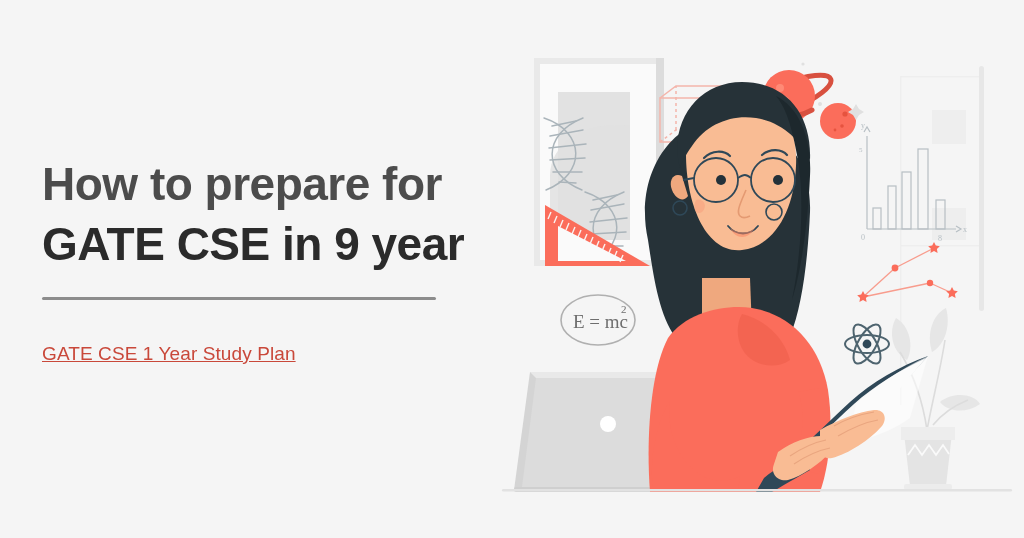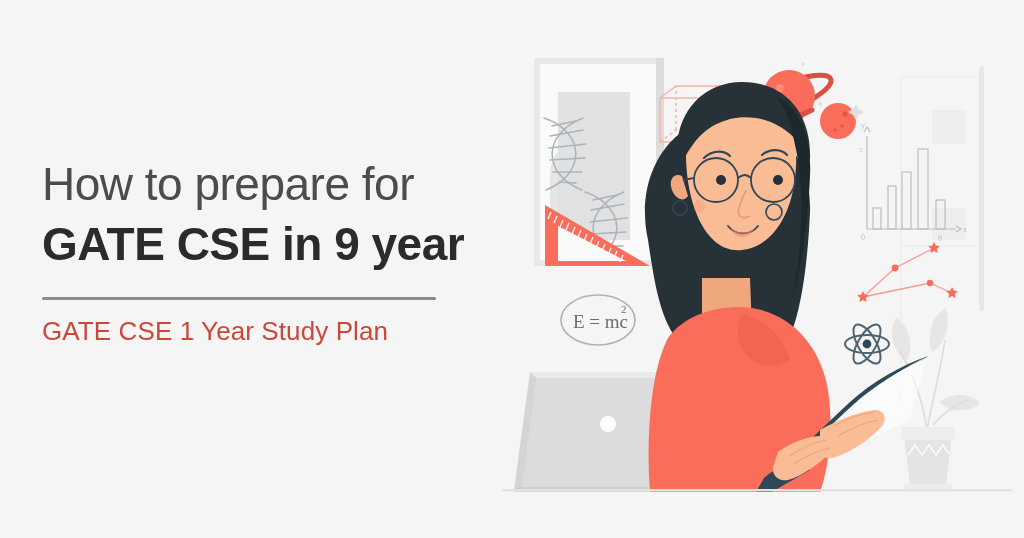--- a/index.html
+++ b/index.html
@@ -17,21 +17,21 @@
   }
 
   
   .text-block{
     position:absolute;
     left:42px; top:158px;
     width:420px;
   }
   .title-line-1{
     font-size:46px;
-    font-weight:400;
+    font-weight:700;
     letter-spacing:-0.5px;
     color:#4c4c4c;
     line-height:1.16;
     white-space:nowrap;
   }
   .title-line-2{
     font-size:46px;
     font-weight:700;
     letter-spacing:-0.5px;
     color:#2b2b2b;
@@ -40,26 +40,27 @@
     white-space:nowrap;
   }
   .divider{
     margin-top:24px;
     width:394px;
     height:3px;
     background:#8c8c8c;
     border-radius:2px;
   }
   .subtitle{
-    margin-top:16px;
-    font-size:26px;
+    margin-top:43px;
+    font-size:19px;
     font-weight:400;
     letter-spacing:0.1px;
     color:#c9483a;
     white-space:nowrap;
+    text-decoration:underline;
   }
 
   
   .illustration{
     position:absolute;
     left:490px; top:0;
     width:534px; height:538px;
   }
   .illustration svg{ display:block; width:534px; height:538px; }
 </style>

